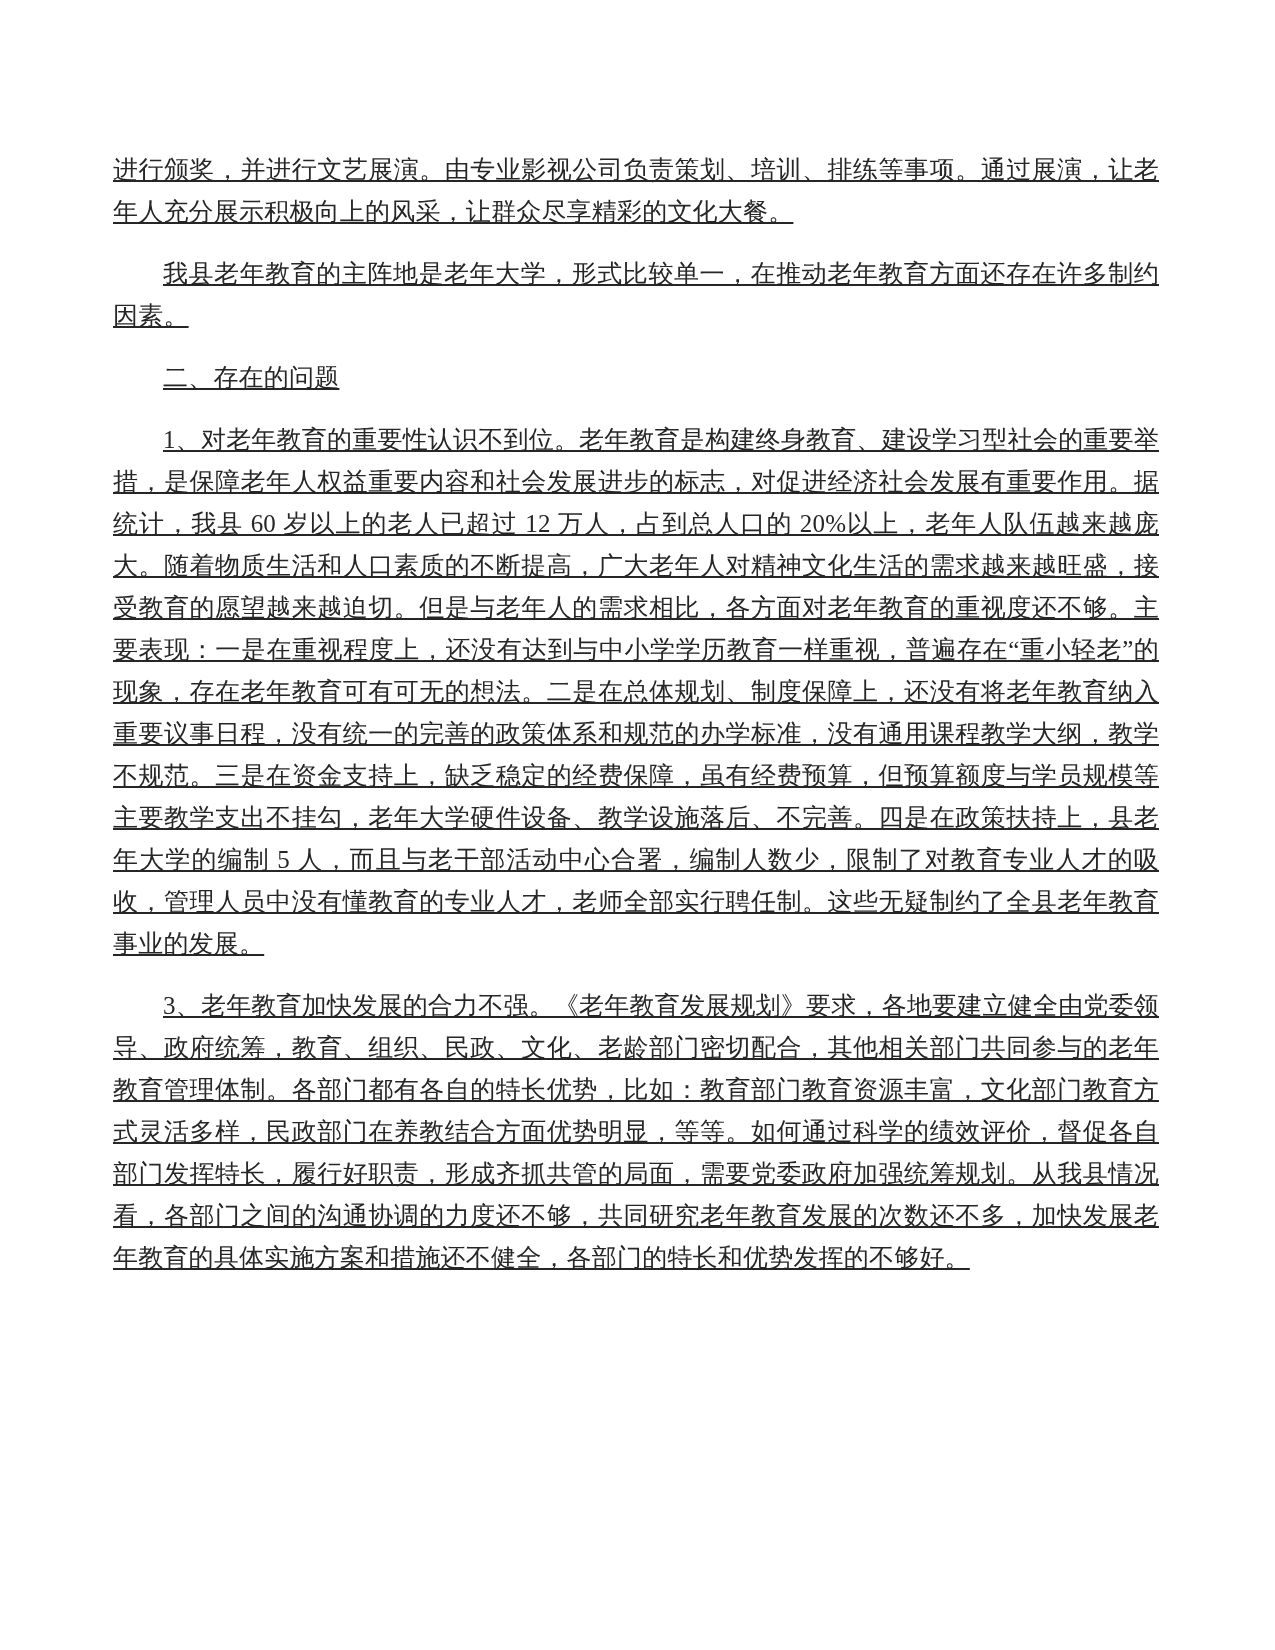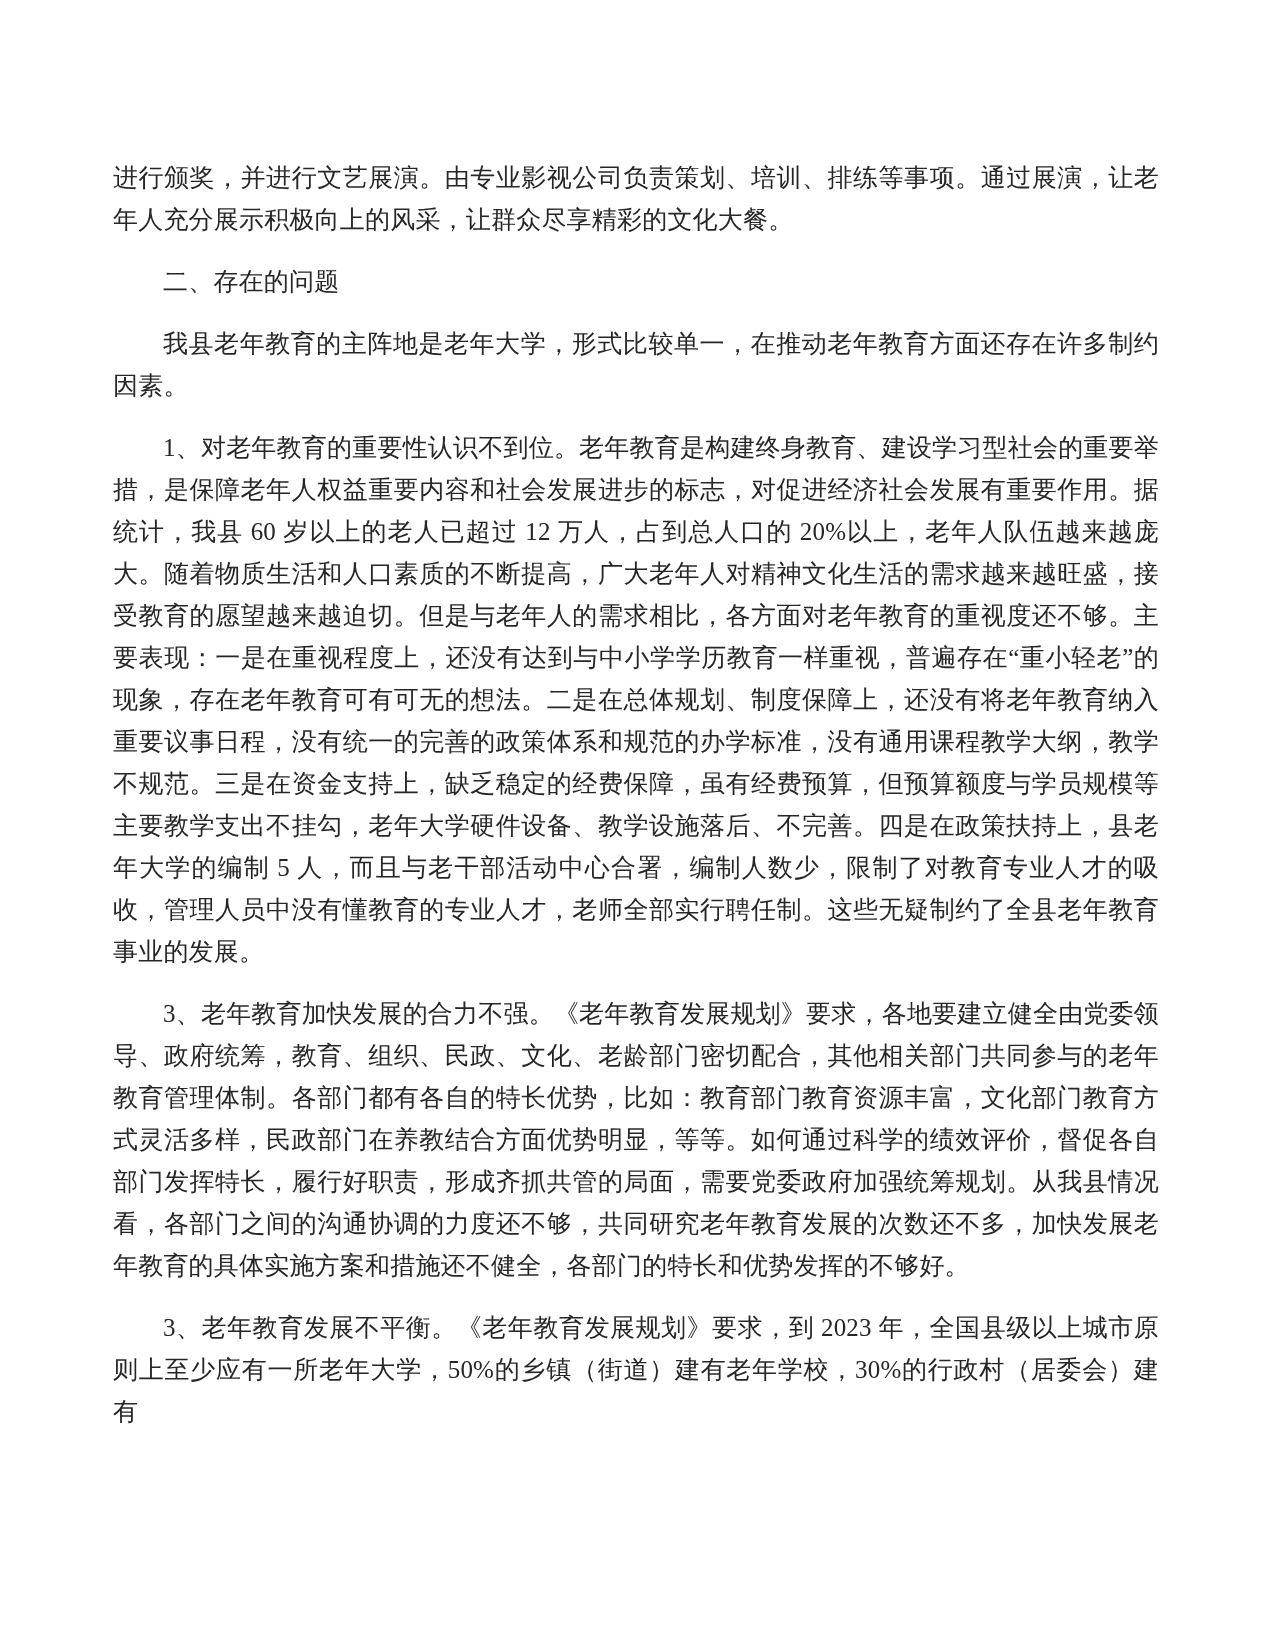--- a/index.html
+++ b/index.html
@@ -20,35 +20,35 @@
     top: 149px;
     width: 1046px;
     color: #262626;
     font-family: "Liberation Serif", "DejaVu Serif", serif;
     font-size: 25px;
     line-height: 42px;
     text-align: justify;
     letter-spacing: 0.2px;
   }
   .text-block p {
-    margin: 8px 0 20px 0;
+    margin: 0 0 20px 0;
     padding: 0;
+    text-decoration: underline;
   }
   .text-block p.indent {
     text-indent: 2em;
   }
   .text-block p:last-child {
     margin-bottom: 0;
   }
 </style>
 </head>
 <body>
 
 <div class="page" style="background: rgb(255, 255, 255);">
   <div class="text-block" id="paragraph-container" style="color: rgb(38, 38, 38);">
       <p>进行颁奖，并进行文艺展演。由专业影视公司负责策划、培训、排练等事项。通过展演，让老年人充分展示积极向上的风采，让群众尽享精彩的文化大餐。</p>
+      <p class="indent">我县老年教育的主阵地是老年大学，形式比较单一，在推动老年教育方面还存在许多制约因素。</p>
       <p class="indent">二、存在的问题</p>
-      <p class="indent">我县老年教育的主阵地是老年大学，形式比较单一，在推动老年教育方面还存在许多制约因素。</p>
       <p class="indent">1、对老年教育的重要性认识不到位。老年教育是构建终身教育、建设学习型社会的重要举措，是保障老年人权益重要内容和社会发展进步的标志，对促进经济社会发展有重要作用。据统计，我县 60 岁以上的老人已超过 12 万人，占到总人口的 20%以上，老年人队伍越来越庞大。随着物质生活和人口素质的不断提高，广大老年人对精神文化生活的需求越来越旺盛，接受教育的愿望越来越迫切。但是与老年人的需求相比，各方面对老年教育的重视度还不够。主要表现：一是在重视程度上，还没有达到与中小学学历教育一样重视，普遍存在“重小轻老”的现象，存在老年教育可有可无的想法。二是在总体规划、制度保障上，还没有将老年教育纳入重要议事日程，没有统一的完善的政策体系和规范的办学标准，没有通用课程教学大纲，教学不规范。三是在资金支持上，缺乏稳定的经费保障，虽有经费预算，但预算额度与学员规模等主要教学支出不挂勾，老年大学硬件设备、教学设施落后、不完善。四是在政策扶持上，县老年大学的编制 5 人，而且与老干部活动中心合署，编制人数少，限制了对教育专业人才的吸收，管理人员中没有懂教育的专业人才，老师全部实行聘任制。这些无疑制约了全县老年教育事业的发展。</p>
       <p class="indent">3、老年教育加快发展的合力不强。《老年教育发展规划》要求，各地要建立健全由党委领导、政府统筹，教育、组织、民政、文化、老龄部门密切配合，其他相关部门共同参与的老年教育管理体制。各部门都有各自的特长优势，比如：教育部门教育资源丰富，文化部门教育方式灵活多样，民政部门在养教结合方面优势明显，等等。如何通过科学的绩效评价，督促各自部门发挥特长，履行好职责，形成齐抓共管的局面，需要党委政府加强统筹规划。从我县情况看，各部门之间的沟通协调的力度还不够，共同研究老年教育发展的次数还不多，加快发展老年教育的具体实施方案和措施还不健全，各部门的特长和优势发挥的不够好。</p>
-      <p class="indent">3、老年教育发展不平衡。《老年教育发展规划》要求，到 2023 年，全国县级以上城市原则上至少应有一所老年大学，50%的乡镇（街道）建有老年学校，30%的行政村（居委会）建有</p>
     </div>
 </div>
 
 </body></html>

